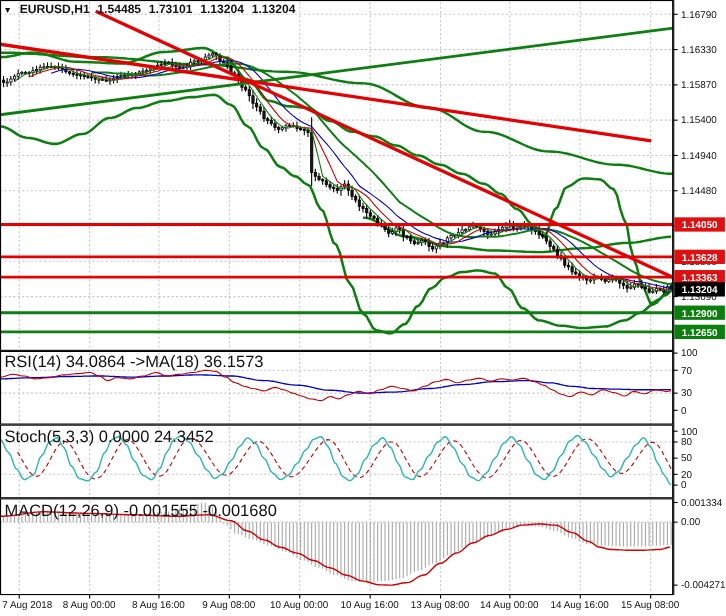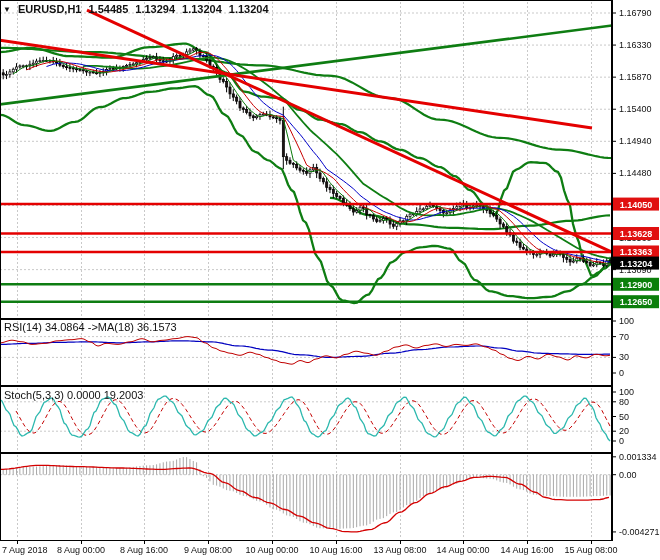--- a/index.html
+++ b/index.html
@@ -2,21 +2,21 @@
 <html><head>
 <meta charset="utf-8">
 <style>
   html,body{margin:0;padding:0;background:#fff;}
   #wrap{position:relative;width:660px;height:560px;background:#fff;overflow:hidden;
         font-family:"Liberation Sans",sans-serif;}
   #chart-svg{position:absolute;left:0;top:0;}
   .hdr{position:absolute;left:3px;top:3px;font-size:11px;font-weight:700;color:#111;
        display:flex;gap:7px;align-items:center;white-space:nowrap;}
   .hdr .tri{font-size:8px;cursor:pointer;}
-  .plabel{position:absolute;left:4px;font-size:11px;color:#111;white-space:nowrap;}
+  .plabel{position:absolute;left:4px;font-size:15px;color:#111;white-space:nowrap;}
 </style>
 </head>
 <body>
 
 <div id="wrap">
   <svg id="chart-svg" width="660" height="560">
       <defs>
         <clipPath id="clipMain">
           <rect x="0" y="0" width="612" height="319"></rect>
         </clipPath>
@@ -748,20 +748,21 @@
       <line x1="527.5" y1="541" x2="527.5" y2="544" stroke="#000000" stroke-width="1"></line>
       <text x="527" y="553" font-size="9" font-family="&quot;Liberation Sans&quot;,sans-serif" text-anchor="middle" fill="#111111" font-weight="400">14 Aug 16:00</text>
       <line x1="591.5" y1="541" x2="591.5" y2="544" stroke="#000000" stroke-width="1"></line>
       <text x="591" y="553" font-size="9" font-family="&quot;Liberation Sans&quot;,sans-serif" text-anchor="middle" fill="#111111" font-weight="400">15 Aug 08:00</text>
     </svg>
 
   <div class="hdr">
     <span class="tri">▼</span>
     <span>EURUSD,H1</span>
     <span>1.54485</span>
-    <span>1.13294</span>
+    <span>1.73101</span>
     <span>1.13204</span>
     <span>1.13204</span>
   </div>
 
   <div class="plabel" style="top:321px">RSI(14) 34.0864  -&gt;MA(18) 36.1573</div>
-  <div class="plabel" style="top:389px">Stoch(5,3,3) 0.0000 19.2003</div>
+  <div class="plabel" style="top:389px">Stoch(5,3,3) 0.0000 24.3452</div>
+  <div class="plabel" style="top:456px">MACD(12,26,9) -0.001555 -0.001680</div>
 </div>
 
 </body></html>

